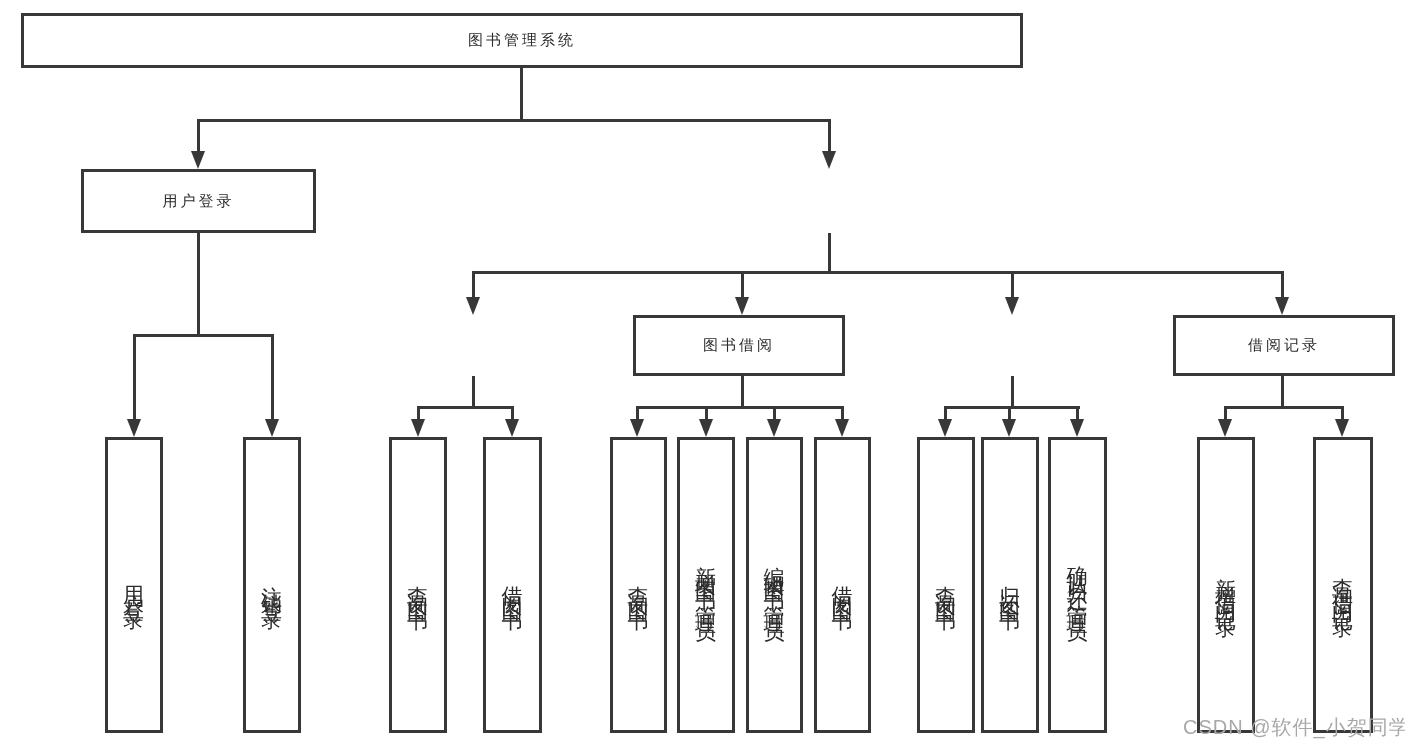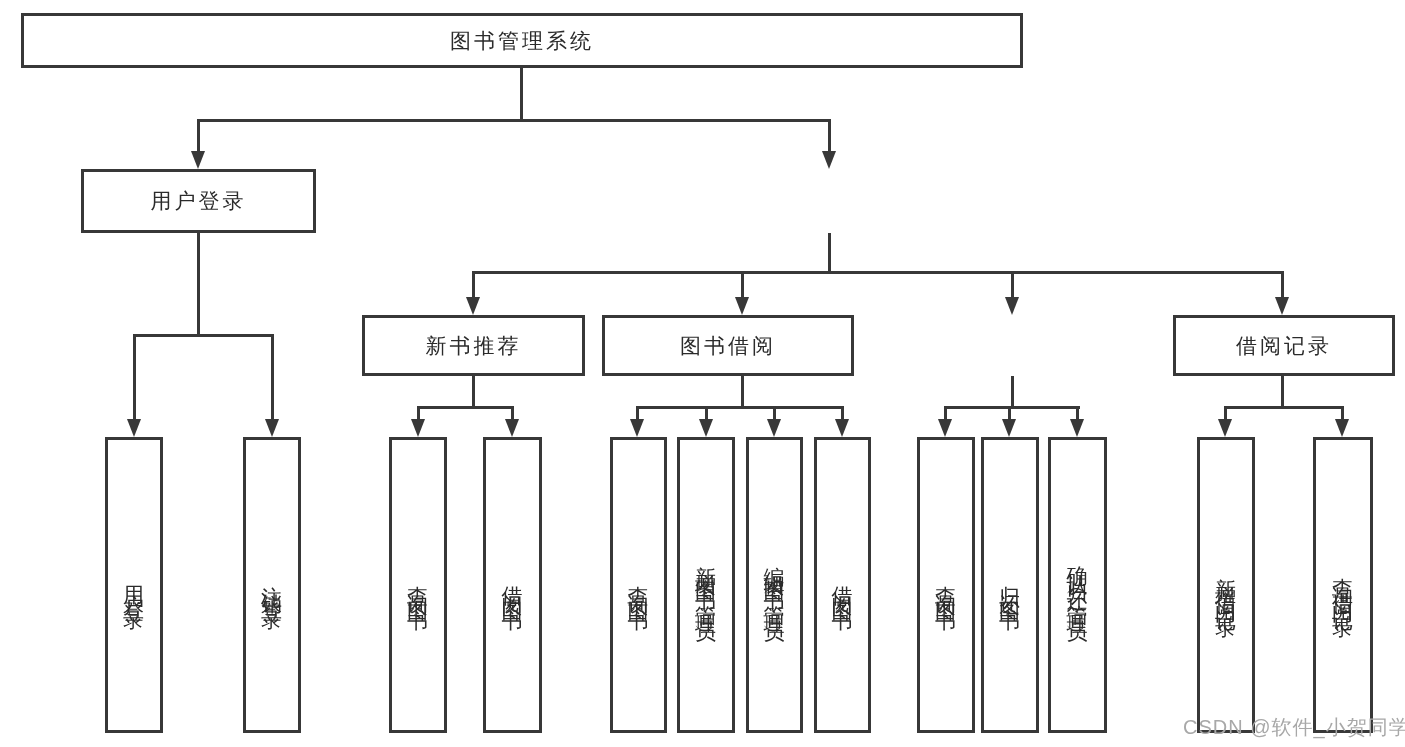--- a/index.html
+++ b/index.html
@@ -18,21 +18,21 @@
     color:var(--text);
   }
   .box{
     position:absolute;
     box-sizing:border-box;
     border:3px solid var(--line);
     background:#fff;
     display:flex;align-items:center;justify-content:center;
   }
   .htext{
-    font-size:21px;
+    font-size:15px;
     letter-spacing:3px;
     color:var(--text);
     white-space:nowrap;
     font-family:Liberation Mono, monospace;
   }
   .vtext{
     writing-mode:vertical-rl;
     text-orientation:mixed;
     font-size:21px;
     letter-spacing:8px;
@@ -89,24 +89,21 @@
   <i class="hl" style="left:472px;top:271px;width:812px;"></i>
   <i class="vl" style="left:472px;top:271px;height:28px;"></i>
   <i class="arr" style="left:466px;top:297px;"></i>
   <i class="vl" style="left:741px;top:271px;height:28px;"></i>
   <i class="arr" style="left:735px;top:297px;"></i>
   <i class="vl" style="left:1011px;top:271px;height:28px;"></i>
   <i class="arr" style="left:1005px;top:297px;"></i>
   <i class="vl" style="left:1281px;top:271px;height:28px;"></i>
   <i class="arr" style="left:1275px;top:297px;"></i>
 
-  <div class="box" style="left:362px;top:315px;width:223px;height:61px;">
-    <span class="htext">新书推荐</span>
-  </div>
-  <div class="box" style="left:602px;top:315px;width:252px;height:61px;">
+  <div class="box" style="left:633px;top:315px;width:212px;height:61px;">
     <span class="htext">图书借阅</span>
   </div>
   <div class="box" style="left:1173px;top:315px;width:222px;height:61px;">
     <span class="htext">借阅记录</span>
   </div>
 
   <i class="vl" style="left:472px;top:376px;height:33px;"></i>
   <i class="hl" style="left:417px;top:406px;width:97px;"></i>
   <i class="vl" style="left:417px;top:406px;height:15px;"></i>
   <i class="arr" style="left:411px;top:419px;"></i>

